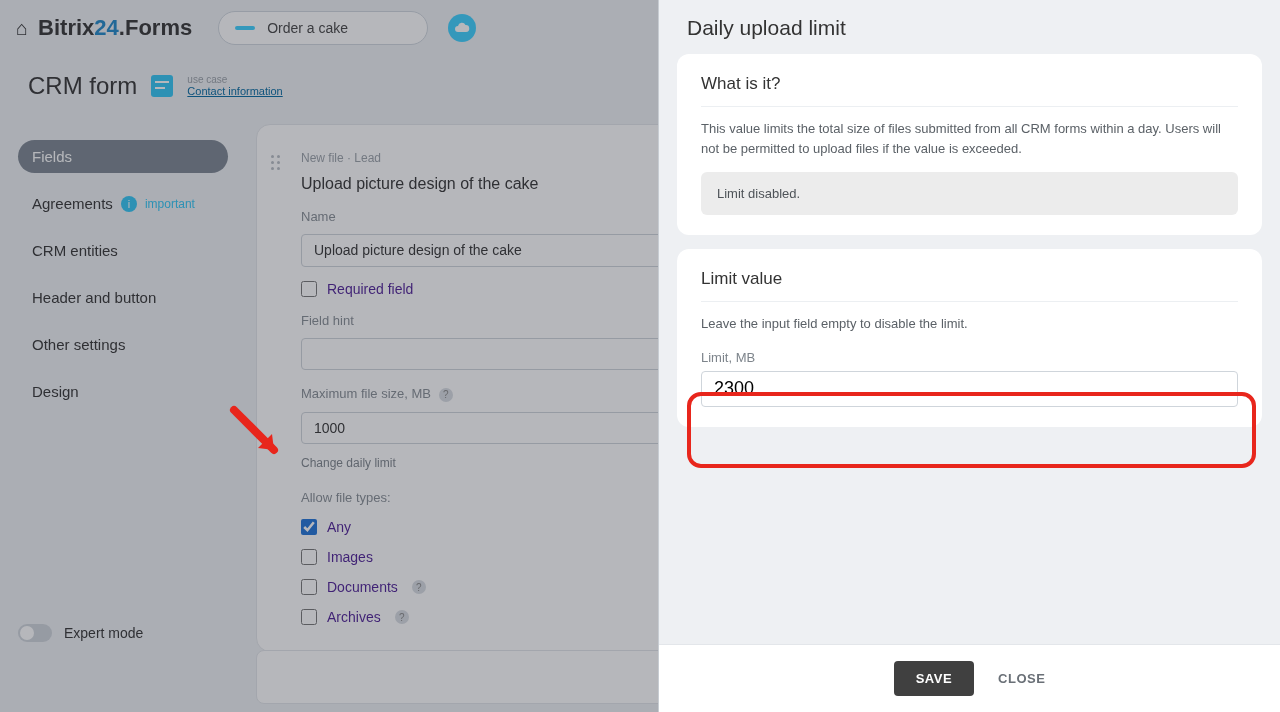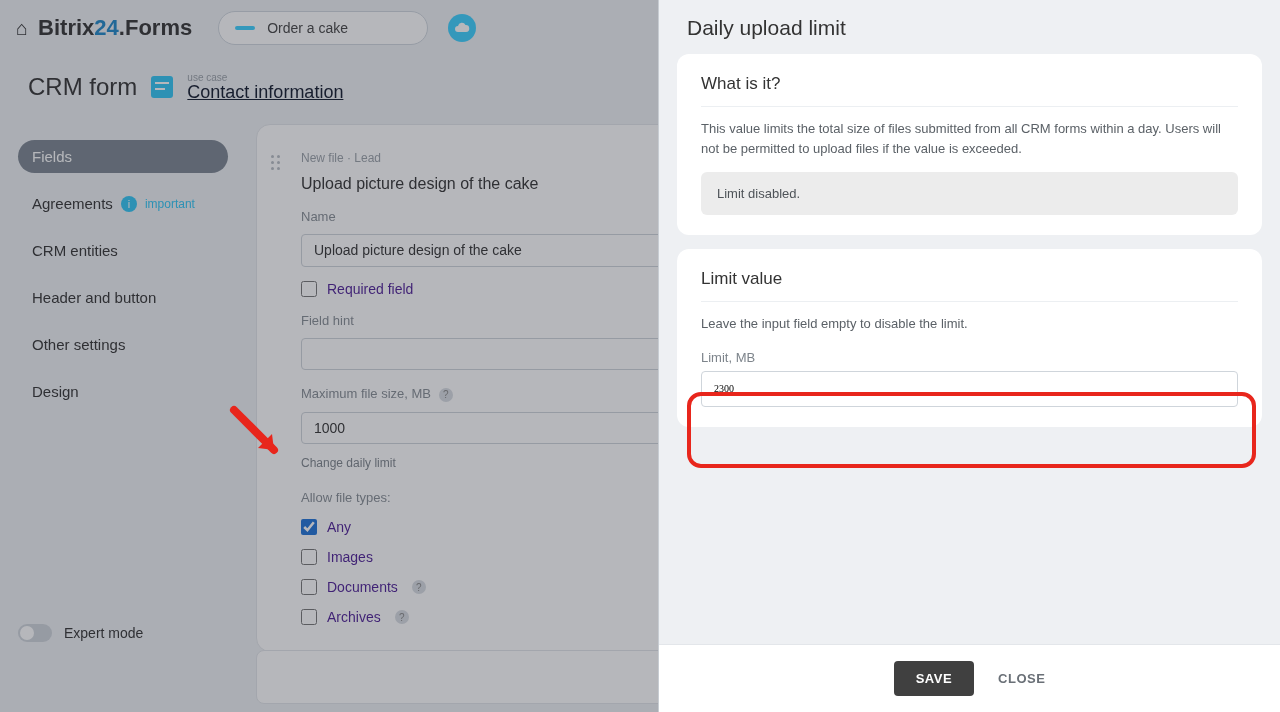--- a/index.html
+++ b/index.html
@@ -20,21 +20,21 @@
   .close-round{position:absolute;right:28px;top:10px;width:34px;height:34px;border-radius:50%;background:#3bd1ff;color:#fff;font-size:20px;display:flex;align-items:center;justify-content:center;}
 
   
   .subheader{position:absolute;left:28px;top:72px;display:flex;align-items:center;gap:14px;}
   .subheader h1{font-size:24px;font-weight:400;color:#333;}
   .doc-icon{width:22px;height:22px;background:#2fc6f5;border-radius:3px;position:relative;}
   .doc-icon::before,.doc-icon::after{content:"";position:absolute;left:4px;right:4px;height:2px;background:#fff;top:6px;}
   .doc-icon::after{top:12px;width:10px;}
   .usecase-col{display:flex;flex-direction:column;line-height:1.1;}
   .usecase-label{font-size:10px;color:#9aa1a8;text-transform:lowercase;}
-  .usecase-link{font-size:18px;color:#0f172a;text-decoration:underline;}
+  .usecase-link{font-size:11px;color:#0369a1;text-decoration:underline;}
 
   
   .sidebar{position:absolute;left:18px;top:140px;width:210px;display:flex;flex-direction:column;gap:14px;}
   .side-item{font-size:15px;color:#333;padding:8px 14px;border-radius:18px;display:flex;align-items:center;gap:8px;}
   .side-item.active{background:#7b8590;color:#fff;font-weight:500;}
   .info-badge{width:16px;height:16px;border-radius:50%;background:#2fc6f5;color:#fff;font-size:11px;display:inline-flex;align-items:center;justify-content:center;}
   .important{font-size:12px;color:#2fc6f5;}
 
   
   .expert{position:absolute;left:18px;bottom:70px;display:flex;align-items:center;gap:12px;}
@@ -65,21 +65,21 @@
   .dim{position:absolute;inset:0;background:rgba(40,45,55,0.34);}
 
   
   .panel{position:absolute;right:0;top:0;bottom:0;width:622px;background:#eef0f3;border-left:1px solid #c7ccd2;display:flex;flex-direction:column;}
   .panel-header{padding:16px 28px 14px;font-size:21px;color:#333;}
   .panel-card{background:#fff;border-radius:12px;margin:0 18px 14px;padding:20px 24px;}
   .panel-card h3{font-size:17px;font-weight:400;color:#333;border-bottom:1px solid #eceff2;padding-bottom:12px;margin-bottom:12px;}
   .panel-card p{font-size:13px;color:#5b6167;line-height:1.5;}
   .disabled-box{background:#ececec;border-radius:6px;padding:14px 16px;margin-top:14px;font-size:13px;color:#4e5358;}
   .limit-label{font-size:13px;color:#7d848b;margin-bottom:6px;}
-  .limit-input{width:100%;height:36px;border:1px solid #cfd5db;border-radius:4px;padding:0 12px;font-size:10px;font-family:Liberation Serif, serif;}
+  .limit-input{width:100%;height:36px;border:1px solid #cfd5db;border-radius:4px;padding:0 12px;font-size:18px;}
   .panel-bottom{margin-top:auto;background:#fff;padding:16px 0;display:flex;align-items:center;justify-content:center;gap:24px;border-top:1px solid #e3e6ea;}
 
   
   .hl{position:absolute;border:4px solid #e8261c;border-radius:14px;pointer-events:none;}
   .arrow{position:absolute;width:60px;height:60px;}
   .arrow svg{width:100%;height:100%;}
 </style>
 </head>
 <body>
 

